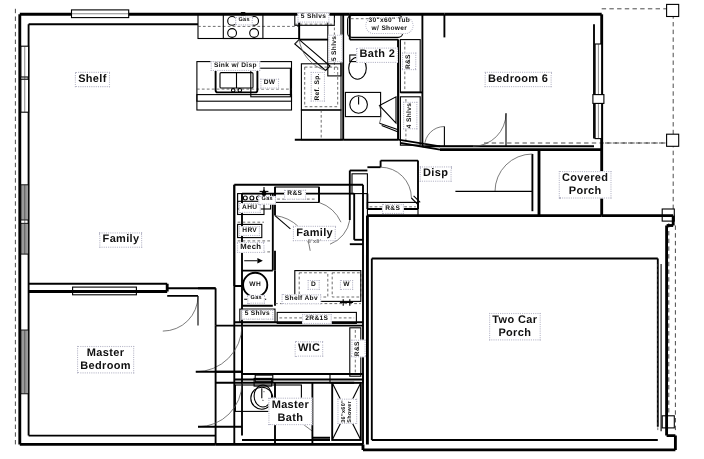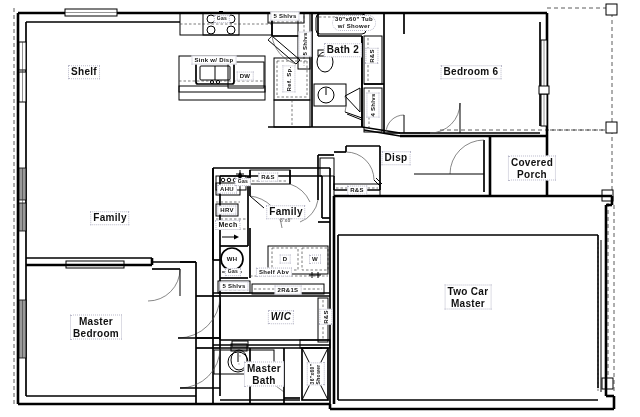--- a/index.html
+++ b/index.html
@@ -399,24 +399,24 @@
   <div class="rmlabel lg" style="left:84px;top:72px;">Shelf</div>
   <div class="rmlabel lg" style="left:110px;top:218px;">Family</div>
   <div class="rmlabel lg" style="left:96px;top:327px;">Master
 Bedroom</div>
   <div class="rmlabel lg" style="left:343px;top:50px;">Bath 2</div>
   <div class="rmlabel lg" style="left:471px;top:72px;">Bedroom 6</div>
   <div class="rmlabel lg" style="left:532px;top:168px;">Covered
 Porch</div>
   <div class="rmlabel lg" style="left:396px;top:158px;">Disp</div>
   <div class="rmlabel lg" style="left:468px;top:297px;">Two Car
-Master</div>
+Porch</div>
   <div class="rmlabel lg" style="left:286px;top:212px;">Family</div>
   <div class="rmlabel tiny nb" style="left:286px;top:221px;color:#777;">8'x8'</div>
-  <div class="rmlabel lg" style="left:281px;top:317px;font-style:italic;">WIC</div>
+  <div class="rmlabel lg" style="left:281px;top:317px;">WIC</div>
   <div class="rmlabel lg" style="left:264px;top:374px;">Master
 Bath</div>
   <div class="rmlabel md" style="left:228px;top:225px;">Mech</div>
 
   <div class="rmlabel tiny" style="left:222px;top:19px;">Gas</div>
   <div class="rmlabel sm" style="left:214px;top:60px;">Sink w/ Disp</div>
   <div class="rmlabel sm" style="left:245px;top:76px;">DW</div>
   <div class="rmlabel sm" style="left:285px;top:16px;">5 Shlvs</div>
   <div class="rmlabel sm vert" style="left:305px;top:44px;">5 Shlvs</div>
   <div class="rmlabel sm vert" style="left:289px;top:79px;">Ref. Sp.</div>

